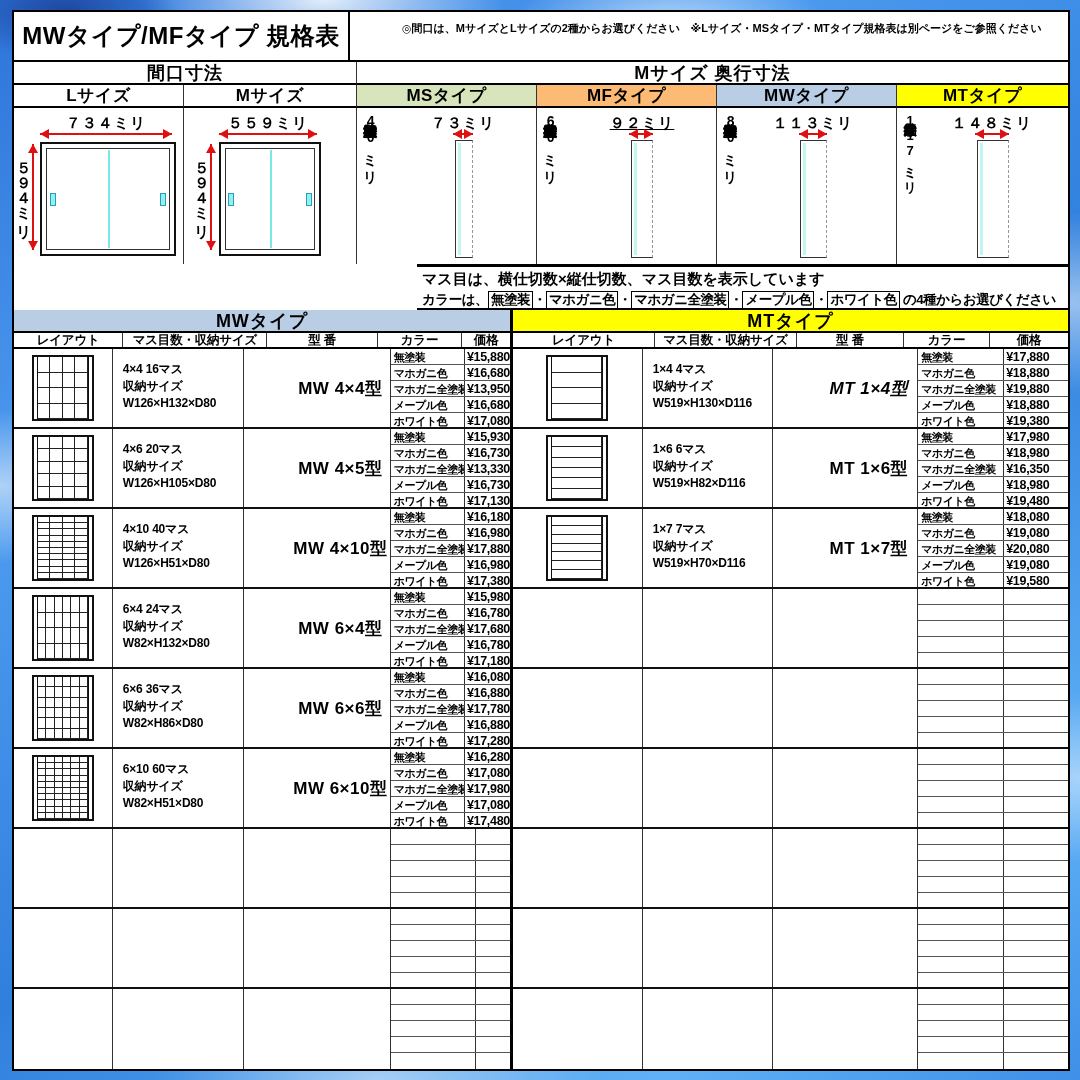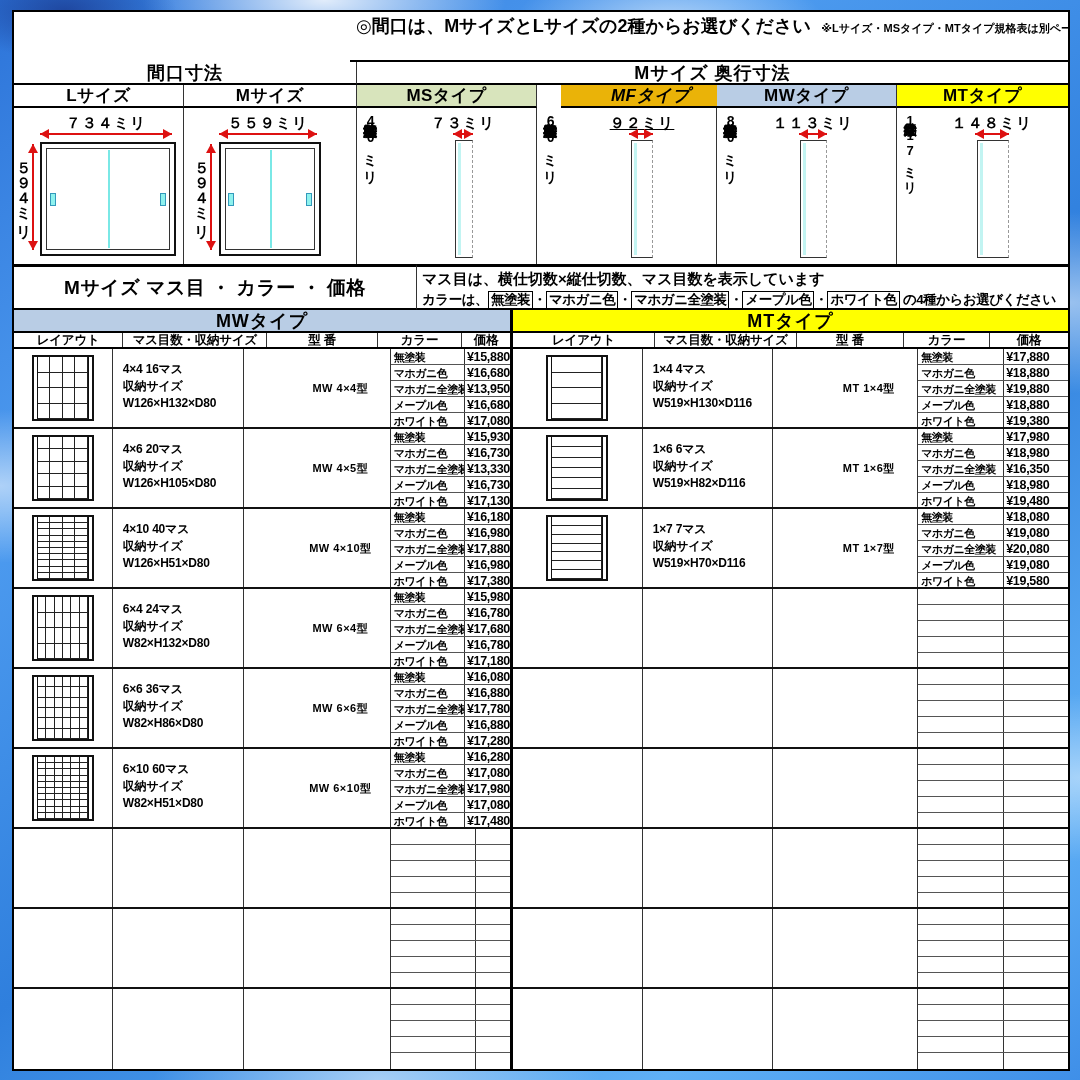--- a/index.html
+++ b/index.html
@@ -21,21 +21,21 @@
   }
   .sheet{position:absolute;left:12px;top:10px;width:1054px;height:1057px;background:#fff;border:2px solid #000;}
   .abs{position:absolute;box-sizing:border-box;}
   .cc{display:flex;align-items:center;justify-content:center;}
   .br1{border-right:1px solid #333;} .br2{border-right:2px solid #000;}
   .bb2{border-bottom:2px solid #000;}
   
   .title-cell{left:0;top:0;width:336px;height:50px;font-size:24px;letter-spacing:.5px;}
   .notes-cell{left:336px;top:0;width:718px;height:50px;padding:3px 4px 0 6px;white-space:nowrap;overflow:hidden;}
   .nline{line-height:23px;font-size:16px;}
-  .nline .big{font-size:18px;}
+  .nline .big{font-size:11px;margin-left:46px;}
   .nline .small{font-size:11px;margin-left:6px;}
   .obox{display:inline-block;border:1.5px solid #000;padding:0 3px;line-height:1.15;margin:0 1px;}
   .dot{margin:0 3px;}
   
   .hB{top:50px;height:23px;font-size:18px;letter-spacing:1px;}
   .hC{top:73px;height:23px;font-size:17px;letter-spacing:.5px;}
   
   .dcell{top:96px;height:156px;overflow:hidden;}
   .vtext{writing-mode:vertical-rl;text-orientation:upright;line-height:1.05;}
   .dim{letter-spacing:1px;font-size:15px;text-align:center;}
@@ -64,36 +64,39 @@
   .sec-head{height:23px;box-sizing:border-box;border-bottom:2px solid #000;display:flex;align-items:center;justify-content:center;font-size:18px;letter-spacing:1px;}
   .col-row{display:flex;height:16px;box-sizing:border-box;border-bottom:2px solid #000;}
   .col-cell{box-sizing:border-box;border-right:1px solid #333;display:flex;align-items:center;justify-content:center;font-size:12.5px;letter-spacing:-.2px;overflow:hidden;}
   .col-cell:last-child{border-right:none;}
   .sec-body{height:718px;}
   .pgroup{display:flex;height:80px;box-sizing:border-box;border-bottom:2px solid #111;overflow:hidden;}
   .sec-body .pgroup:last-child{border-bottom:none;}
   .pc{height:100%;box-sizing:border-box;border-right:1px solid #333;position:relative;overflow:hidden;}
   .c-cp{border-right:none;}
   .c-spec{padding:12px 0 0 10px;font-size:12px;line-height:1.4;letter-spacing:-.2px;white-space:nowrap;}
-  .c-model{display:flex;align-items:center;justify-content:center;font-size:11px;letter-spacing:.5px;margin-left:47px;}
+  .c-model{display:flex;align-items:center;justify-content:center;font-size:17px;letter-spacing:.5px;margin-left:47px;}
   .subrow{display:flex;height:16px;box-sizing:border-box;border-bottom:1px solid #555;}
   .subrow:last-child{border-bottom:none;}
   .cname{box-sizing:border-box;border-right:1px solid #333;padding:1px 0 0 3px;font-size:11px;letter-spacing:-.5px;white-space:nowrap;overflow:hidden;}
   .price{flex:1;padding:1px 0 0 2px;font-size:12.5px;letter-spacing:-.3px;white-space:nowrap;}
   .gridbox{margin:6px auto 0;width:62px;height:66px;border:2px solid #111;background:#fff;padding:0 3px;box-sizing:border-box;}
   .gridinner{display:grid;width:100%;height:100%;border-left:1px solid #111;border-right:1px solid #111;box-sizing:border-box;}
   .gcell{border-right:1px solid #222;border-bottom:1px solid #222;box-sizing:border-box;}
 </style>
 </head>
 <body>
 
 <div class="sky"></div>
 
 <div class="sheet">
 
+  <div class="abs cc title-cell br2 bb2">
+    <span>MWタイプ/MFタイプ 規格表</span>
+  </div>
   <div class="abs notes-cell bb2">
     <div class="nline">
       <span class="big">◎間口は、MサイズとLサイズの2種からお選びください</span>
       <span class="small">※Lサイズ・MSタイプ・MTタイプ規格表は別ページをご参照ください</span>
     </div>
   </div>
 
   <div class="abs cc hB bb2 br1" style="left:0;width:343px;">
     <span>間口寸法</span>
   </div>
@@ -103,21 +106,21 @@
 
   <div class="abs cc hC bb2 br1" style="left:0;width:170px;">
       <span>Lサイズ</span>
     </div>
   <div class="abs cc hC bb2 br1" style="left:170px;width:173px;">
       <span>Mサイズ</span>
     </div>
   <div class="abs cc hC bb2 br1" style="left: 343px; width: 180px; background: rgb(216, 228, 188);">
       <span>MSタイプ</span>
     </div>
-  <div class="abs cc hC bb2 br1" style="left: 547px; width: 180px; background: #eab308; font-style: italic;">
+  <div class="abs cc hC bb2 br1" style="left: 523px; width: 180px; background: #fdba74;">
       <span>MFタイプ</span>
     </div>
   <div class="abs cc hC bb2 br1" style="left: 703px; width: 180px; background: rgb(185, 205, 229);">
       <span>MWタイプ</span>
     </div>
   <div class="abs cc hC bb2" style="left: 883px; width: 171px; background: rgb(255, 255, 0);">
       <span>MTタイプ</span>
     </div>
 
   <div class="abs dcell br1" style="left:0;width:170px;">
@@ -170,23 +173,20 @@
   </div>
   <div class="abs dcell" style="left:883px;width:171px;">
     <div class="abs vtext" style="left:6px;top:5px;font-size:13px;">収納奥行寸法117ミリ</div>
     <div class="abs dim" style="left:35px;top:6px;width:120px;">１４８ミリ</div>
     <div class="h-arrow" style="left:78px;top:25px;width:34px;"></div>
     <div class="profile" style="left:80px;top:32px;width:30px;height:116px;">
         <span class="cy"></span>
       </div>
   </div>
 
-  <div class="abs cc midL">
-    <span>Mサイズ マス目 ・ カラー ・ 価格</span>
-  </div>
   <div class="abs midR">
     <div class="l1">マス目は、横仕切数×縦仕切数、マス目数を表示しています</div>
     <div class="l2">
       <span>カラーは、</span><span class="obox">無塗装</span><span>・</span><span class="obox">マホガニ色</span><span>・</span><span class="obox">マホガニ全塗装</span><span>・</span><span class="obox">メープル色</span><span>・</span><span class="obox">ホワイト色</span>
       <span>の4種からお選びください</span>
     </div>
   </div>
 
   <div class="sec" data-idx="0">
       <div class="sec-head" style="background: rgb(185, 205, 229);">MWタイプ</div>
@@ -712,21 +712,21 @@
                 <div class="gcell"></div>
                 <div class="gcell"></div>
               </div>
             </div>
           </div>
           <div class="pc c-spec" style="width: 142px;">
             <div>1×4 4マス</div>
             <div>収納サイズ</div>
             <div>W519×H130×D116</div>
           </div>
-          <div class="pc c-model" style="width: 107px;">MT 1×4型</div>
+          <div class="pc c-model" style="width: 107px; font-style: italic;">MT 1×4型</div>
           <div class="pc c-cp" style="width: 164px;">
             <div class="subrow">
               <div class="cname" style="width: 86px;">無塗装</div>
               <div class="price">¥17,880</div>
             </div>
             <div class="subrow">
               <div class="cname" style="width: 86px;">マホガニ色</div>
               <div class="price">¥18,880</div>
             </div>
             <div class="subrow">

